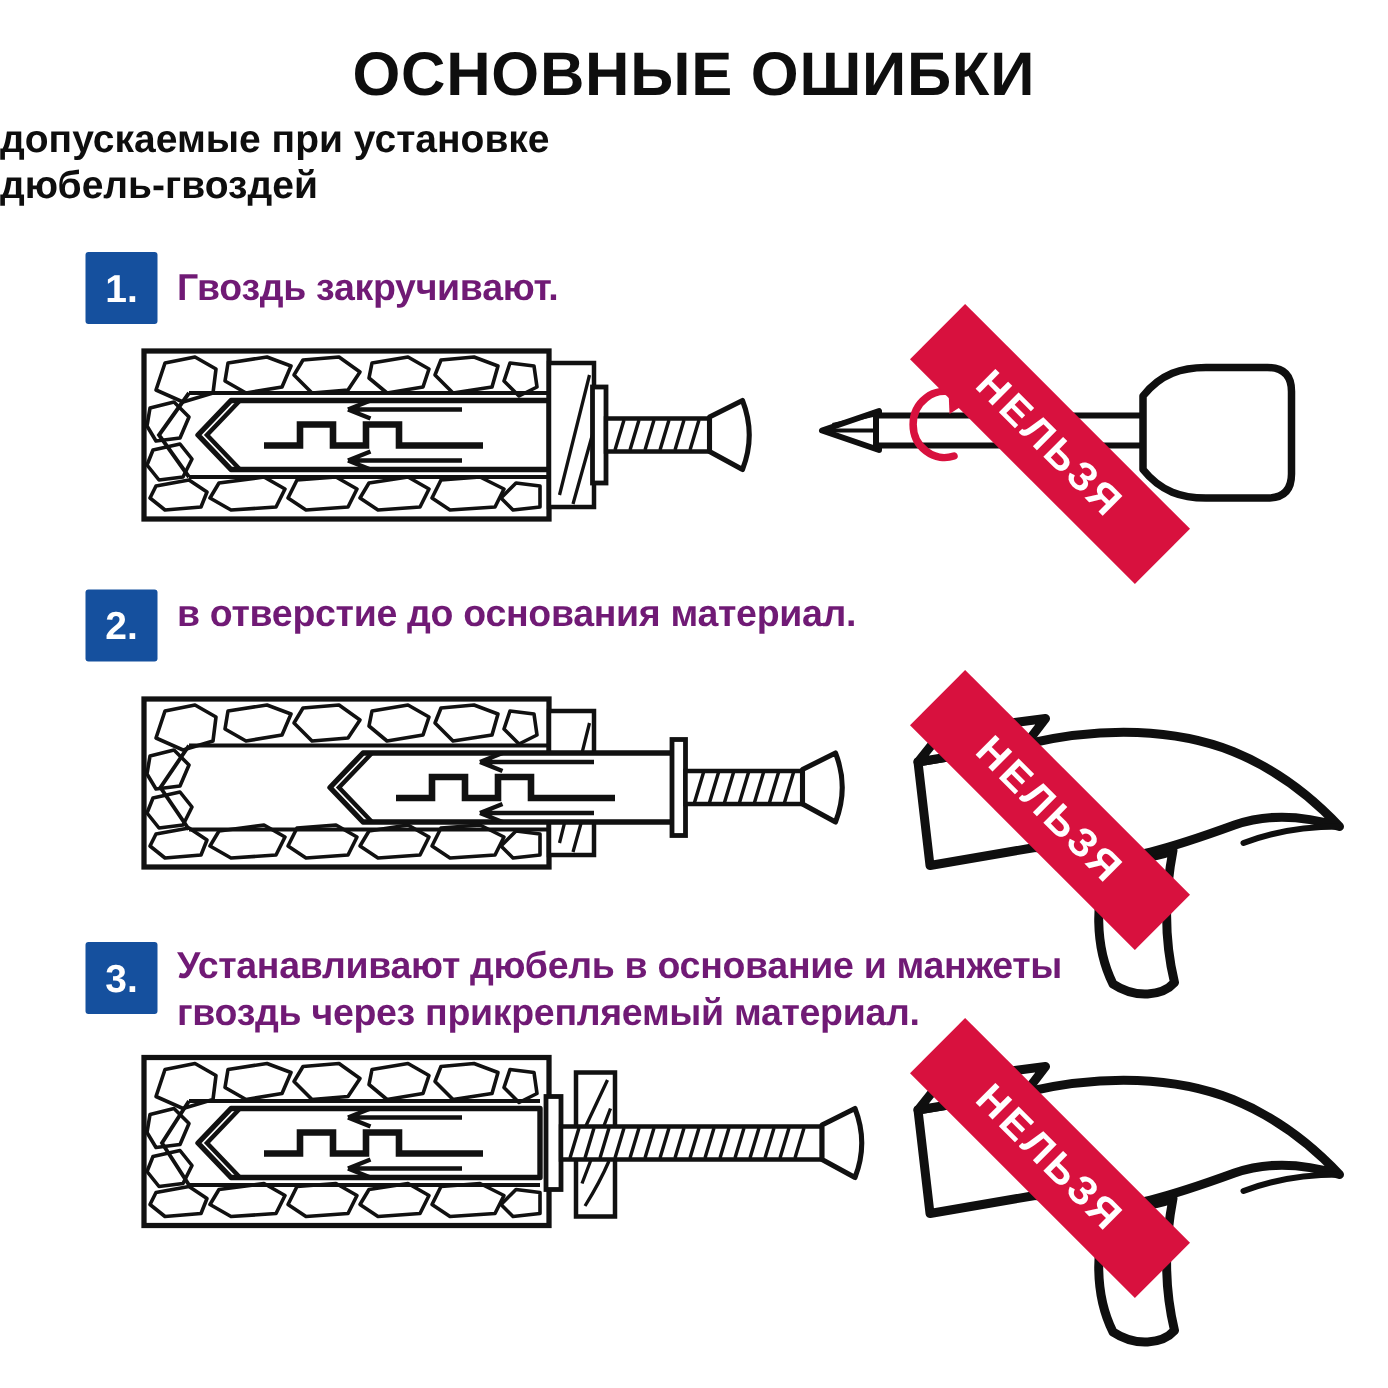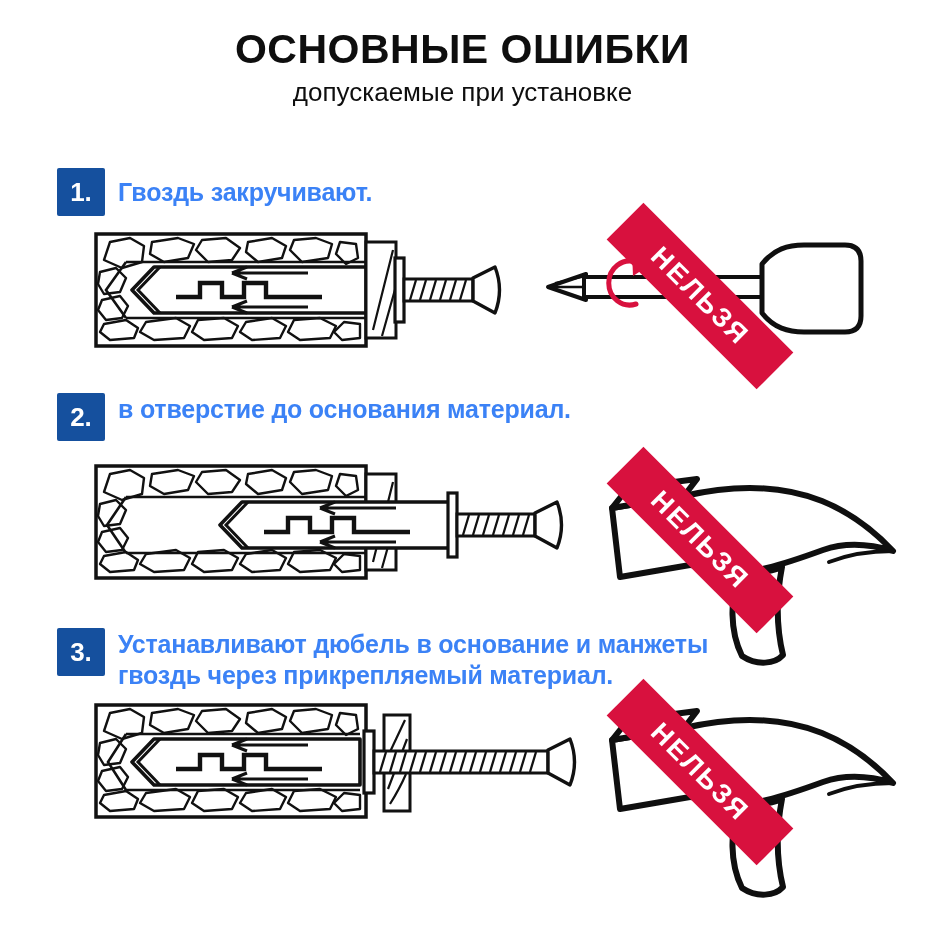--- a/index.html
+++ b/index.html
@@ -13,31 +13,31 @@
     position:relative;width:925px;height:925px;background:var(--paper);
     font-family:"Liberation Sans","DejaVu Sans",sans-serif;color:var(--ink);
     overflow:hidden;
   }
   .abs{position:absolute;}
   .title{
     top:26px;left:0;width:100%;text-align:center;
     font-size:41px;font-weight:700;letter-spacing:0.5px;color:#0e0e0e;
   }
   .subtitle{
-    top:77px;left:0;width:100%;text-align:center;
-    font-size:26px;font-weight:400;line-height:31px;color:#0e0e0e;
+    top:77px;left:0;width:100%;
+    font-size:26px;font-weight:700;line-height:31px;color:#0e0e0e;
   }
   .badge{
     width:48px;height:48px;background:var(--accent-blue,#15509E);
     color:#ffffff;font-size:26px;font-weight:700;
     display:flex;align-items:center;justify-content:center;border-radius:2px;
   }
   .b1{left:57px;top:168px}.b2{left:57px;top:393px}.b3{left:57px;top:628px}
   .itext{
-    font-size:25px;font-weight:700;line-height:31px;letter-spacing:-0.2px;color:#3b82f6;
+    font-size:25px;font-weight:700;line-height:31px;letter-spacing:-0.2px;color:#701a75;
     white-space:nowrap;
   }
   .t1{left:118px;top:177px}.t2{left:118px;top:394px}.t3{left:118px;top:629px}
   .illu{display:block}
   .illu1{left:92px;top:226px;width:440px;height:130px}
   .illu2{left:92px;top:460px;width:490px;height:130px}
   .illu3{left:92px;top:694px;width:500px;height:130px}
   .illu svg{display:block;width:100%;height:100%}
   .tool{position:absolute;}
   .tool1{left:540px;top:212px;width:360px;height:180px}
@@ -90,20 +90,21 @@
       <path d="M14,54 L30,34 L99,25 L86,42 Z"></path>
     </g>
   </defs>
 </svg>
 
 <div id="canvas">
 
   <div class="abs title">ОСНОВНЫЕ ОШИБКИ</div>
   <div class="abs subtitle">
     <div>допускаемые при установке</div>
+    <div>дюбель-гвоздей</div>
   </div>
 
   <div class="abs badge b1">1.</div>
   <div class="abs itext t1">
     <div>Гвоздь закручивают.</div>
   </div>
 
   <div class="abs illu illu1">
     <svg viewBox="0 0 440 130">
       <rect x="4" y="8" width="270" height="112" fill="#ffffff" stroke="#111111" stroke-width="3.5"></rect>

